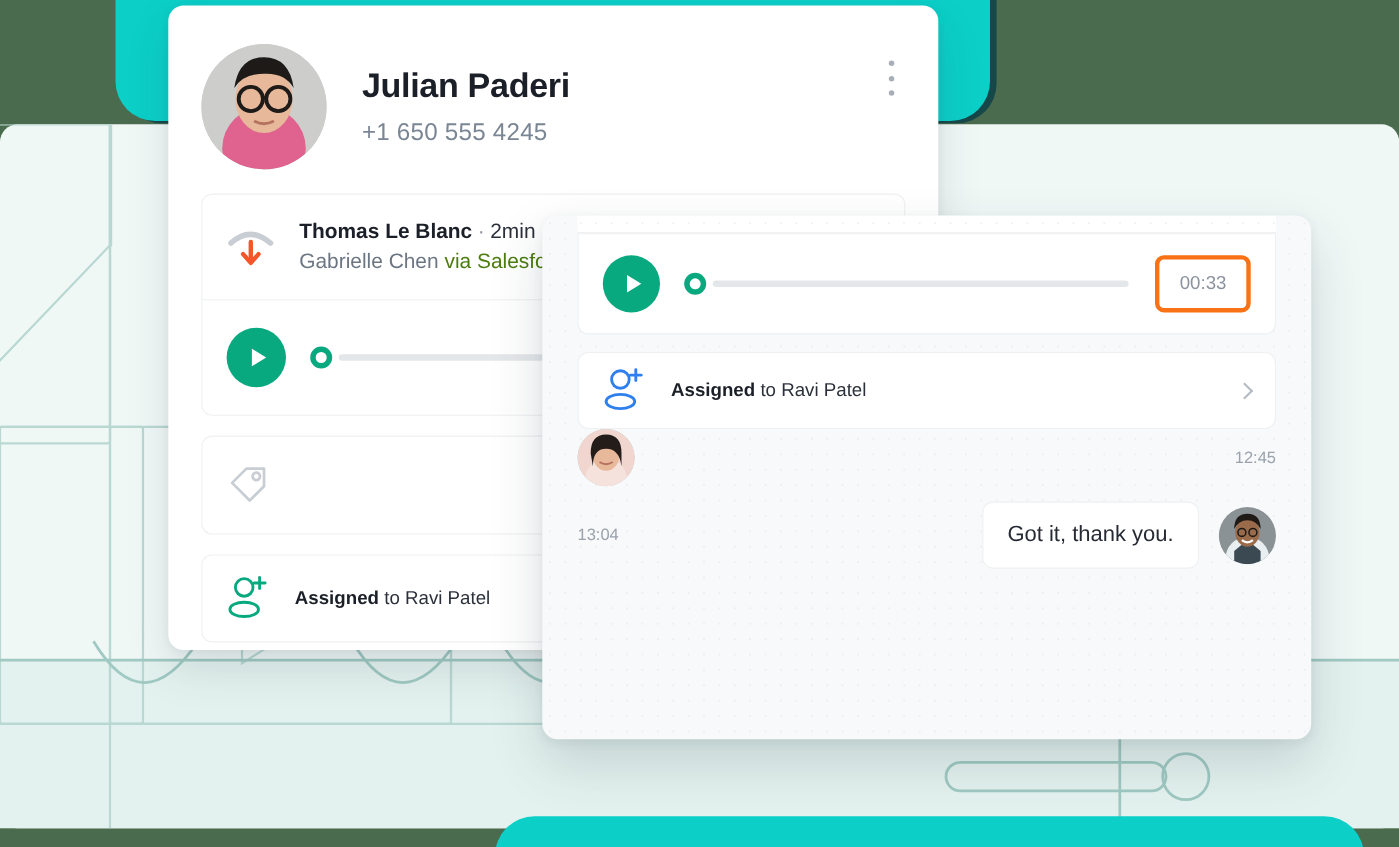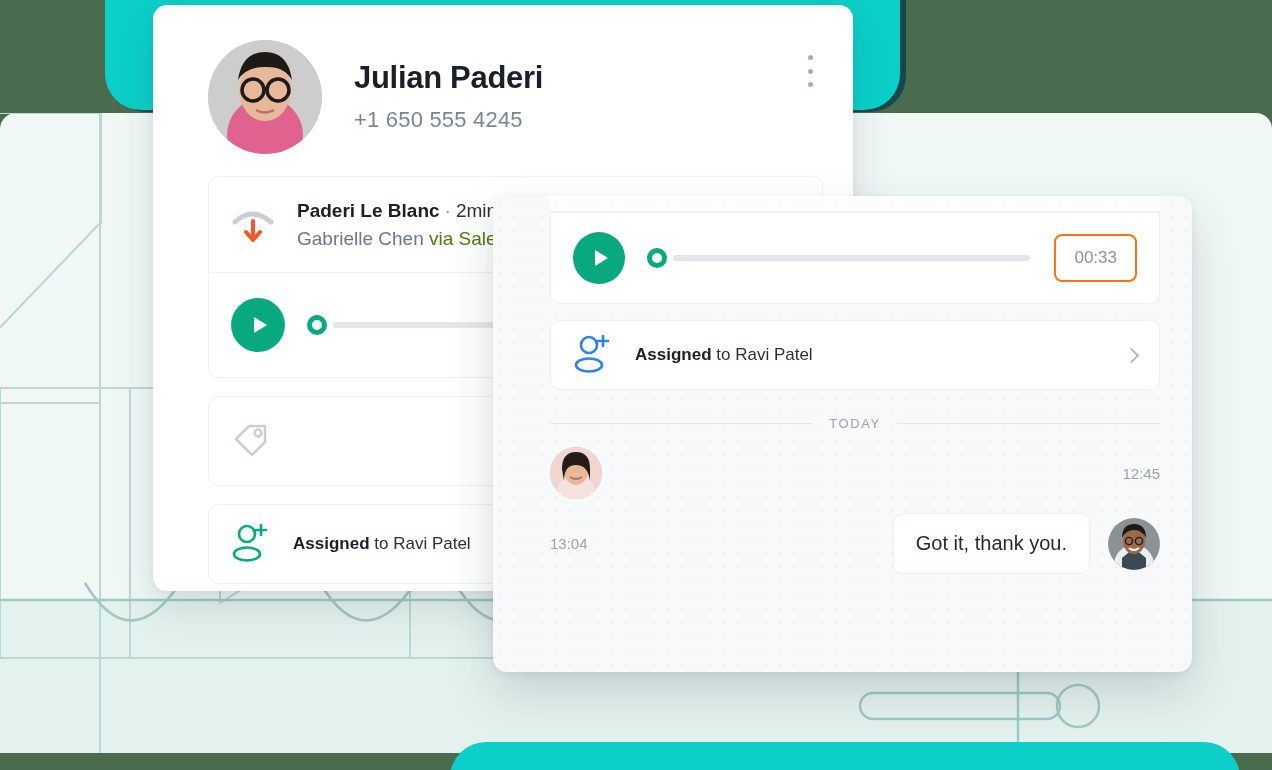--- a/index.html
+++ b/index.html
@@ -51,21 +51,20 @@
     width: 1272px; height: 640px;
     overflow: hidden;
   }
   .deco-svg svg { display: block; }
 
   
   .card {
     position: absolute;
     background: #ffffff;
     border-radius: 14px;
-    padding-left: 25px;
   }
   .row-box {
     border: 1px solid #eef0f2;
     border-radius: 10px;
     background: #fff;
   }
 
   
   #back-card {
     left: 153px; top: 5px;
@@ -136,21 +135,21 @@
     width: 20px; height: 20px; border-radius: 50%;
     border: 5px solid #09a97f; background: #fff;
     margin-left: 22px; flex: 0 0 20px; cursor: pointer;
   }
   .scrub-track {
     height: 6px; border-radius: 3px; background: #e4e7ea;
     flex: 1 1 auto; margin-left: 6px;
   }
   .time-badge {
     margin-left: 24px; flex: 0 0 auto;
-    border: 2px solid #f97316; border-radius: 8px;
+    border: 4px solid #f97316; border-radius: 8px;
     padding: 12px 18px; font-size: 17px; color: #8a939e;
   }
 
   .tag-row {
     display: flex; align-items: center;
     height: 88px; padding: 0 22px; margin-top: 18px;
   }
   .chip {
     display: inline-flex; align-items: center;
     background: #e4f4ef; color: #0b7a5c;
@@ -316,21 +315,21 @@
         <div class="call-row">
           <div>
             <svg width="44" height="40" viewBox="0 0 44 40" fill="none">
               <path d="M4 19 Q21 3 40 19" stroke="#c9ced4" stroke-width="5" stroke-linecap="round" fill="none"></path>
               <line x1="22" y1="18" x2="22" y2="36" stroke="#f4562a" stroke-width="4" stroke-linecap="round"></line>
               <path d="M15 29 L22 37 L29 29" stroke="#f4562a" stroke-width="4" fill="none" stroke-linecap="round" stroke-linejoin="round"></path>
             </svg>
           </div>
           <div class="call-text">
             <div class="call-line1">
-              <b>Paderi Le Blanc</b><span class="dot">·</span><span>2min</span>
+              <b>Thomas Le Blanc</b><span class="dot">·</span><span>2min</span>
             </div>
             <div class="call-line2">
               <span>Gabrielle Chen</span>
               <span class="muted">via</span>
               <span class="muted">Salesforce</span>
             </div>
           </div>
         </div>
         <div class="player-row">
           <div class="play-btn">
@@ -397,25 +396,20 @@
             <line x1="25" y1="9" x2="35" y2="9" stroke="#2f80ed" stroke-width="2.6" stroke-linecap="round"></line>
           </svg>
         </div>
         <div class="assign-text">
           <b>Assigned</b>
           <span>to Ravi Patel</span>
         </div>
         <span class="chevron-r"></span>
       </div>
 
-      <div class="day-divider">
-        <span class="line"></span>
-        <span>TODAY</span>
-        <span class="line"></span>
-      </div>
 
       <div class="msg">
         <div class="avatar-sm">
           <svg viewBox="0 0 52 52" width="52" height="52">
             <defs>
                 <clipPath id="cl2">
                   <circle cx="26" cy="26" r="26"></circle>
                 </clipPath>
               </defs>
             <g clip-path="url(#cl2)">

